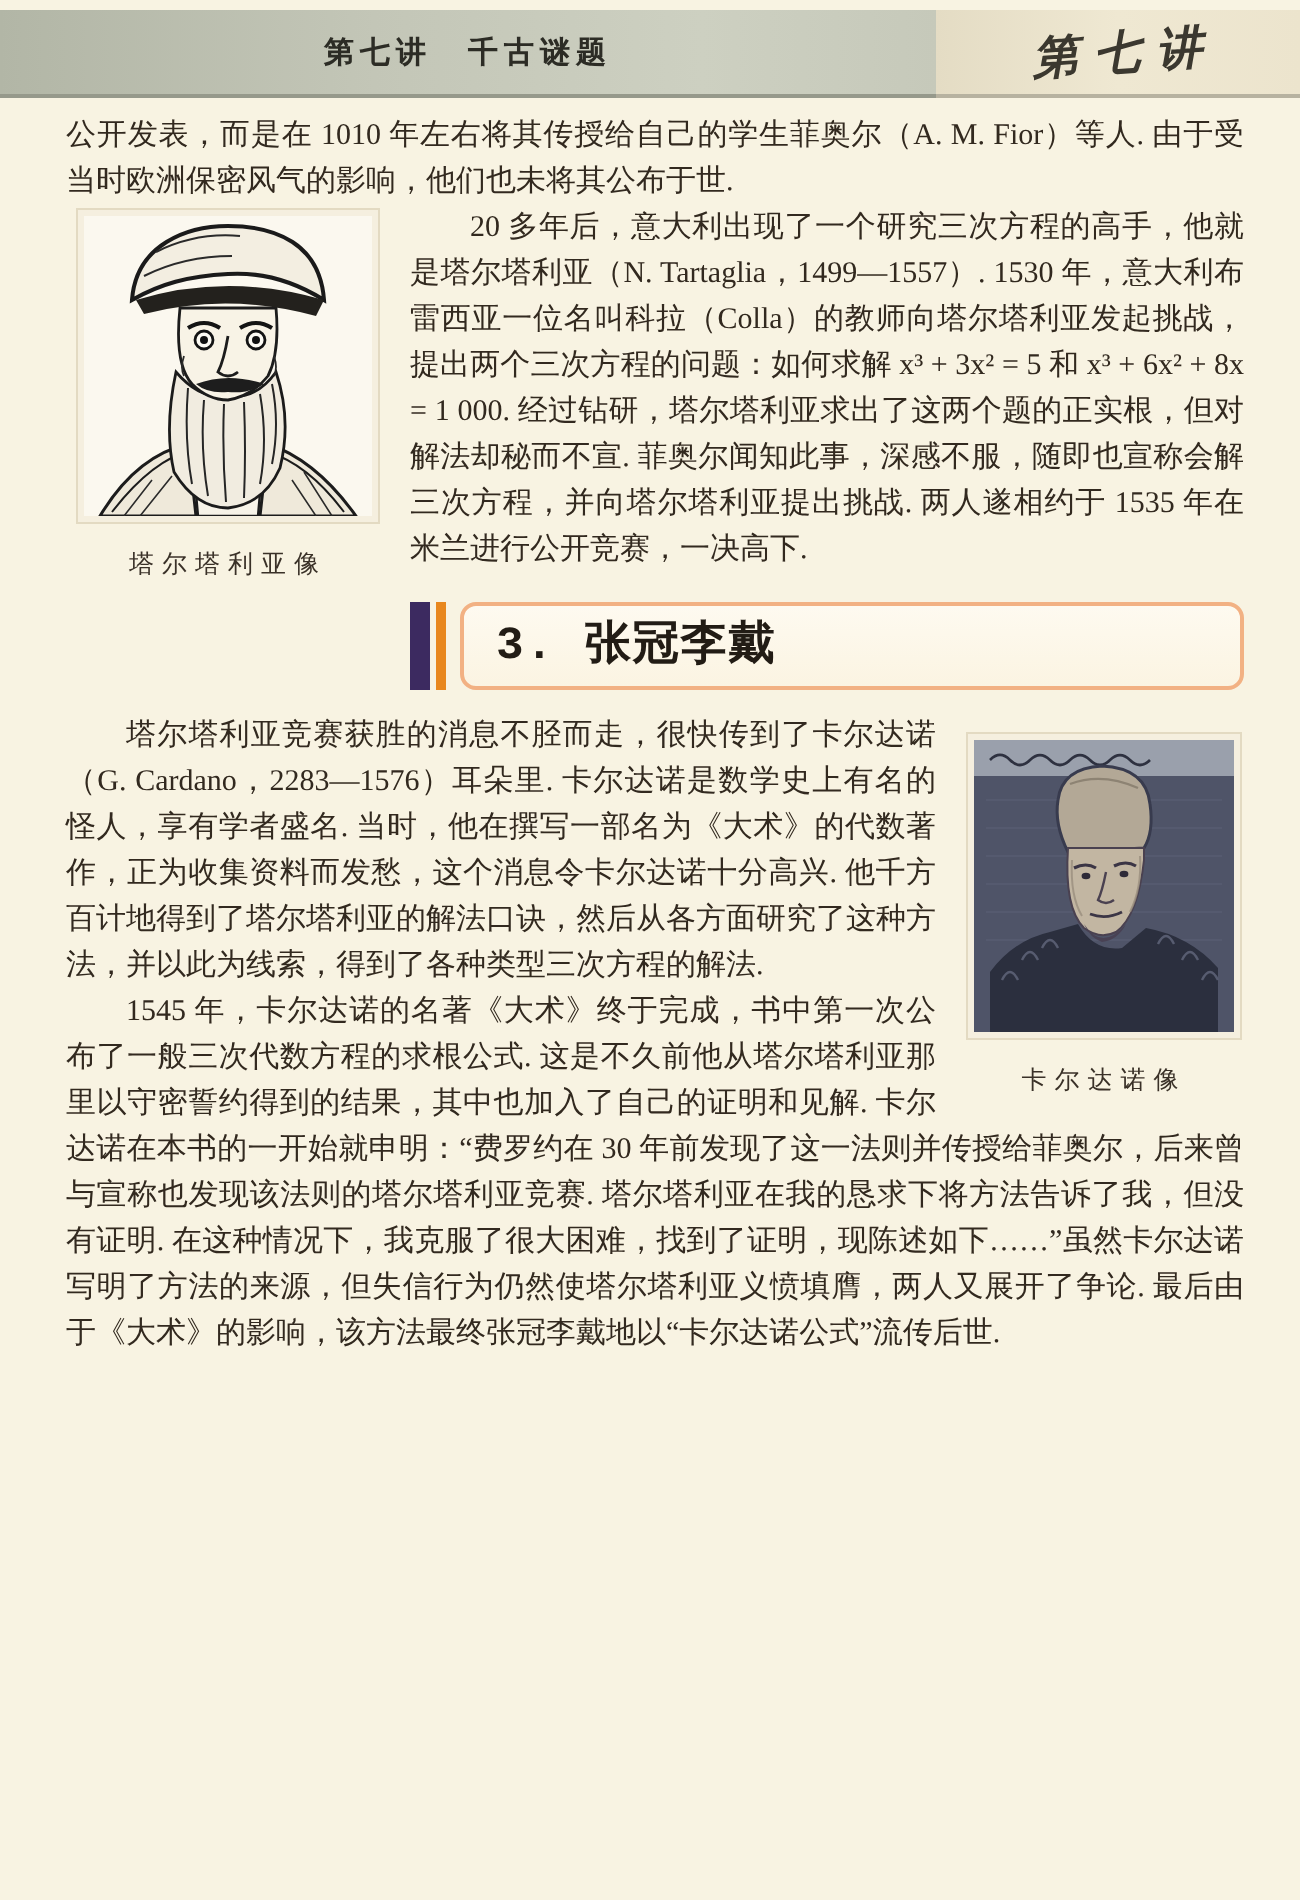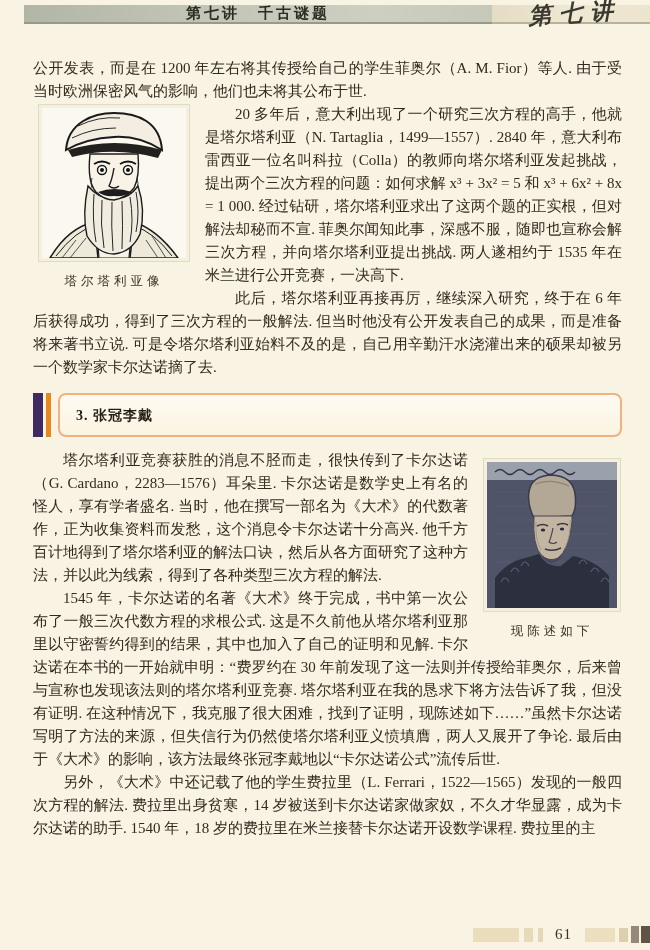--- a/index.html
+++ b/index.html
@@ -6,23 +6,22 @@
   .page{
     position:relative;
     width:650px;height:950px;
     background:#f8f3e2;
     overflow:hidden;
     font-family:"Liberation Serif","DejaVu Serif",serif;
     color:#32291f;
   }
   
   .header-band{
-    position:absolute;top:5px;left:0;right:0;height:19px;
+    position:absolute;top:5px;left:0;right:0;height:44px;
     display:flex;
-    padding-left:24px;
   }
   .header-left{
     flex:0 0 468px;
     background:linear-gradient(90deg,#b2b6a6 0%,#c3c6b7 40%,#cdd0c1 75%,#c6c9ba 100%);
     border-bottom:2px solid #96998b;
     display:flex;align-items:center;justify-content:center;
   }
   .header-title{
     font-family:"Liberation Sans","DejaVu Sans",sans-serif;
     font-weight:bold;font-size:15px;color:#2c2c25;letter-spacing:3px;
@@ -78,22 +77,22 @@
   .bar.orange{width:5px;background:#e8871e;margin-right:7px;}
   .heading-box{
     flex:1;
     border:2px solid #f2b183;
     border-radius:8px;
     background:linear-gradient(180deg,#fefaf0 0%,#fbf4e2 100%);
     display:flex;align-items:center;
     padding-left:16px;
   }
   .heading-box span{
-    font-family:Liberation Serif, serif;
-    font-weight:bold;font-size:14px;color:#221c15;letter-spacing:1px;
+    font-family:Liberation Mono, monospace;
+    font-weight:bold;font-size:23px;color:#221c15;letter-spacing:1px;
   }
   
   .footer{
     position:absolute;bottom:7px;right:0;
     display:flex;align-items:center;
   }
   .fblock{display:inline-block;height:14px;}
   .fb1{width:46px;background:#e9ddbc;margin-right:5px;}
   .fb2{width:9px;background:#e7dab8;margin-right:5px;}
   .fb3{width:5px;background:#e4d7b5;margin-right:12px;}
@@ -115,21 +114,21 @@
     <div class="header-left">
       <span class="header-title">第七讲　千古谜题</span>
     </div>
     <div class="header-right">
       <span class="calligraphy">第七讲</span>
     </div>
   </div>
 
   <div class="body-text">
 
-    <p class="para noindent">公开发表，而是在 1200 年左右将其传授给自己的学生菲奥尔（A. M. Fior）等人. 由于受当时欧洲保密风气的影响，他们也未将其公布于世.</p>
+    <p class="para noindent">公开发表，而是在 1010 年左右将其传授给自己的学生菲奥尔（A. M. Fior）等人. 由于受当时欧洲保密风气的影响，他们也未将其公布于世.</p>
 
     <div class="fig-left">
       <span class="photo-frame">
         <svg width="144" height="150" viewBox="0 0 144 150">
           <rect x="0" y="0" width="144" height="150" fill="#fbf8ef"></rect>
 
           <path d="M8,150 Q26,120 52,114 L56,150 Z" fill="#efe9da" stroke="#1c1c1c" stroke-width="1.5"></path>
           <path d="M136,150 Q116,122 92,114 L88,150 Z" fill="#efe9da" stroke="#1c1c1c" stroke-width="1.5"></path>
           <path d="M14,148 Q34,122 54,117" fill="none" stroke="#1c1c1c" stroke-width="1"></path>
           <path d="M130,148 Q112,124 92,118" fill="none" stroke="#1c1c1c" stroke-width="1"></path>
@@ -152,22 +151,21 @@
           <circle cx="86" cy="62" r="2" fill="#111"></circle>
 
           <path d="M72,60 Q70,72 67,78 Q72,82 77,78" fill="none" stroke="#1c1c1c" stroke-width="1.4"></path>
           <path d="M56,84 Q72,78 90,84 Q82,89 72,88 Q62,89 56,84 Z" fill="#1d1d1d"></path>
           <path d="M50,70 Q48,76 50,80 M95,70 Q97,76 95,80" stroke="#2a2a2a" stroke-width="0.9" fill="none"></path>
         </svg>
       </span>
       <div class="caption">塔尔塔利亚像</div>
     </div>
 
-    <p class="para">20 多年后，意大利出现了一个研究三次方程的高手，他就是塔尔塔利亚（N. Tartaglia，1499—1557）. 2840 年，意大利布雷西亚一位名叫科拉（Colla）的教师向塔尔塔利亚发起挑战，提出两个三次方程的问题：如何求解 x³ + 3x² = 5 和 x³ + 6x² + 8x = 1 000. 经过钻研，塔尔塔利亚求出了这两个题的正实根，但对解法却秘而不宣. 菲奥尔闻知此事，深感不服，随即也宣称会解三次方程，并向塔尔塔利亚提出挑战. 两人遂相约于 1535 年在米兰进行公开竞赛，一决高下.</p>
-    <p class="para">此后，塔尔塔利亚再接再厉，继续深入研究，终于在 6 年后获得成功，得到了三次方程的一般解法. 但当时他没有公开发表自己的成果，而是准备将来著书立说. 可是令塔尔塔利亚始料不及的是，自己用辛勤汗水浇灌出来的硕果却被另一个数学家卡尔达诺摘了去.</p>
+    <p class="para">20 多年后，意大利出现了一个研究三次方程的高手，他就是塔尔塔利亚（N. Tartaglia，1499—1557）. 1530 年，意大利布雷西亚一位名叫科拉（Colla）的教师向塔尔塔利亚发起挑战，提出两个三次方程的问题：如何求解 x³ + 3x² = 5 和 x³ + 6x² + 8x = 1 000. 经过钻研，塔尔塔利亚求出了这两个题的正实根，但对解法却秘而不宣. 菲奥尔闻知此事，深感不服，随即也宣称会解三次方程，并向塔尔塔利亚提出挑战. 两人遂相约于 1535 年在米兰进行公开竞赛，一决高下.</p>
 
     <div class="section-heading">
       <div class="bar purple"></div>
       <div class="bar orange"></div>
       <div class="heading-box">
         <span>3. 张冠李戴</span>
       </div>
     </div>
 
     <div class="fig-right">
@@ -190,32 +188,21 @@
           <ellipse cx="56" cy="68" rx="2.2" ry="1.6" fill="#2e2a38"></ellipse>
           <ellipse cx="75" cy="67" rx="2.2" ry="1.6" fill="#2e2a38"></ellipse>
           <path d="M66,66 Q64,76 62,80 Q66,83 70,80" fill="none" stroke="#4a4150" stroke-width="1.2"></path>
           <path d="M58,87 Q66,90 74,86" fill="none" stroke="#3b3545" stroke-width="1.4"></path>
 
           <path d="M55,92 Q64,106 76,92 Q72,100 64,101 Q58,99 55,92 Z" fill="#494254"></path>
 
           <path d="M49,60 Q48,78 54,88 M83,58 Q84,74 78,86" stroke="#9a8f7e" stroke-width="1" fill="none" opacity="0.8"></path>
         </svg>
       </span>
-      <div class="caption">现陈述如下</div>
+      <div class="caption">卡尔达诺像</div>
     </div>
 
     <p class="para">塔尔塔利亚竞赛获胜的消息不胫而走，很快传到了卡尔达诺（G. Cardano，2283—1576）耳朵里. 卡尔达诺是数学史上有名的怪人，享有学者盛名. 当时，他在撰写一部名为《大术》的代数著作，正为收集资料而发愁，这个消息令卡尔达诺十分高兴. 他千方百计地得到了塔尔塔利亚的解法口诀，然后从各方面研究了这种方法，并以此为线索，得到了各种类型三次方程的解法.</p>
     <p class="para">1545 年，卡尔达诺的名著《大术》终于完成，书中第一次公布了一般三次代数方程的求根公式. 这是不久前他从塔尔塔利亚那里以守密誓约得到的结果，其中也加入了自己的证明和见解. 卡尔达诺在本书的一开始就申明：“费罗约在 30 年前发现了这一法则并传授给菲奥尔，后来曾与宣称也发现该法则的塔尔塔利亚竞赛. 塔尔塔利亚在我的恳求下将方法告诉了我，但没有证明. 在这种情况下，我克服了很大困难，找到了证明，现陈述如下……”虽然卡尔达诺写明了方法的来源，但失信行为仍然使塔尔塔利亚义愤填膺，两人又展开了争论. 最后由于《大术》的影响，该方法最终张冠李戴地以“卡尔达诺公式”流传后世.</p>
-    <p class="para">另外，《大术》中还记载了他的学生费拉里（L. Ferrari，1522—1565）发现的一般四次方程的解法. 费拉里出身贫寒，14 岁被送到卡尔达诺家做家奴，不久才华显露，成为卡尔达诺的助手. 1540 年，18 岁的费拉里在米兰接替卡尔达诺开设数学课程. 费拉里的主</p>
   </div>
 
-  <div class="footer">
-    <span class="fblock fb1"></span>
-    <span class="fblock fb2"></span>
-    <span class="fblock fb3"></span>
-    <span class="pagenum">61</span>
-    <span class="fblock fb4"></span>
-    <span class="fblock fb5"></span>
-    <span class="fblock fb6"></span>
-    <span class="fblock fb7"></span>
-  </div>
 
 </div>
 
 </body></html>

